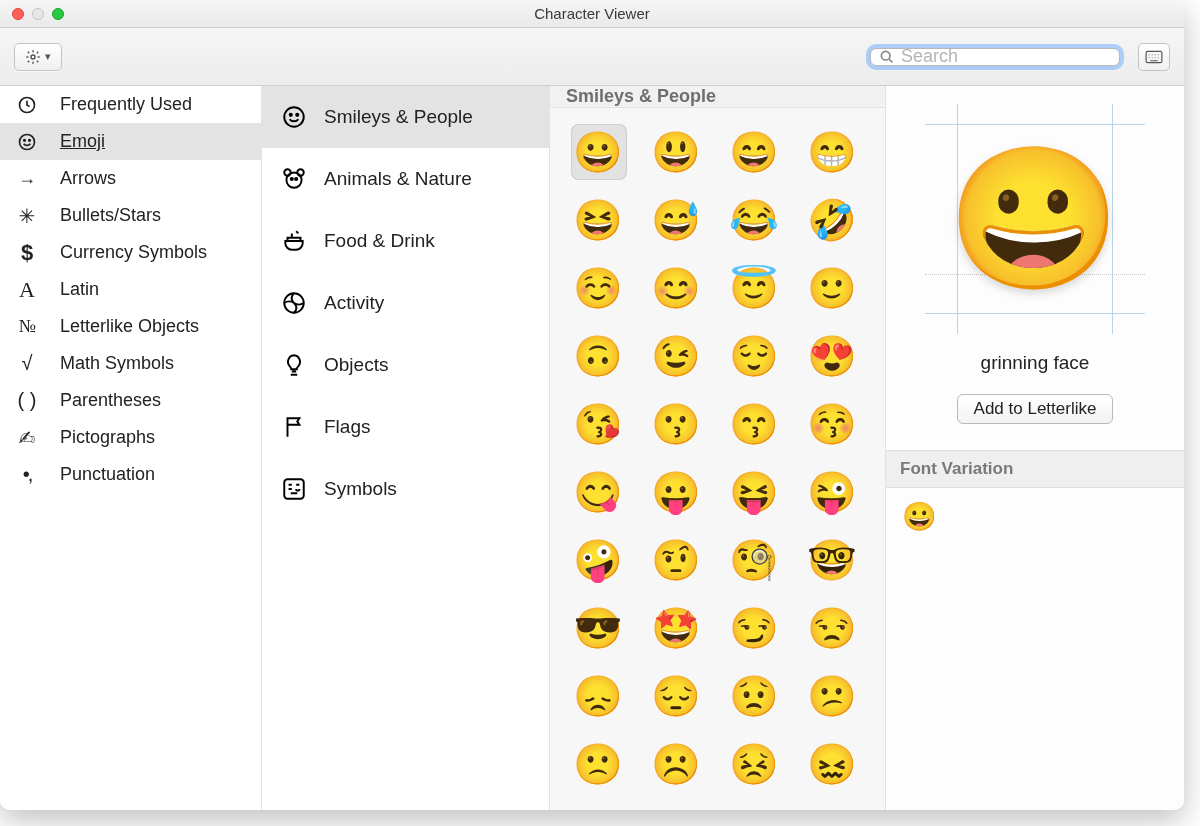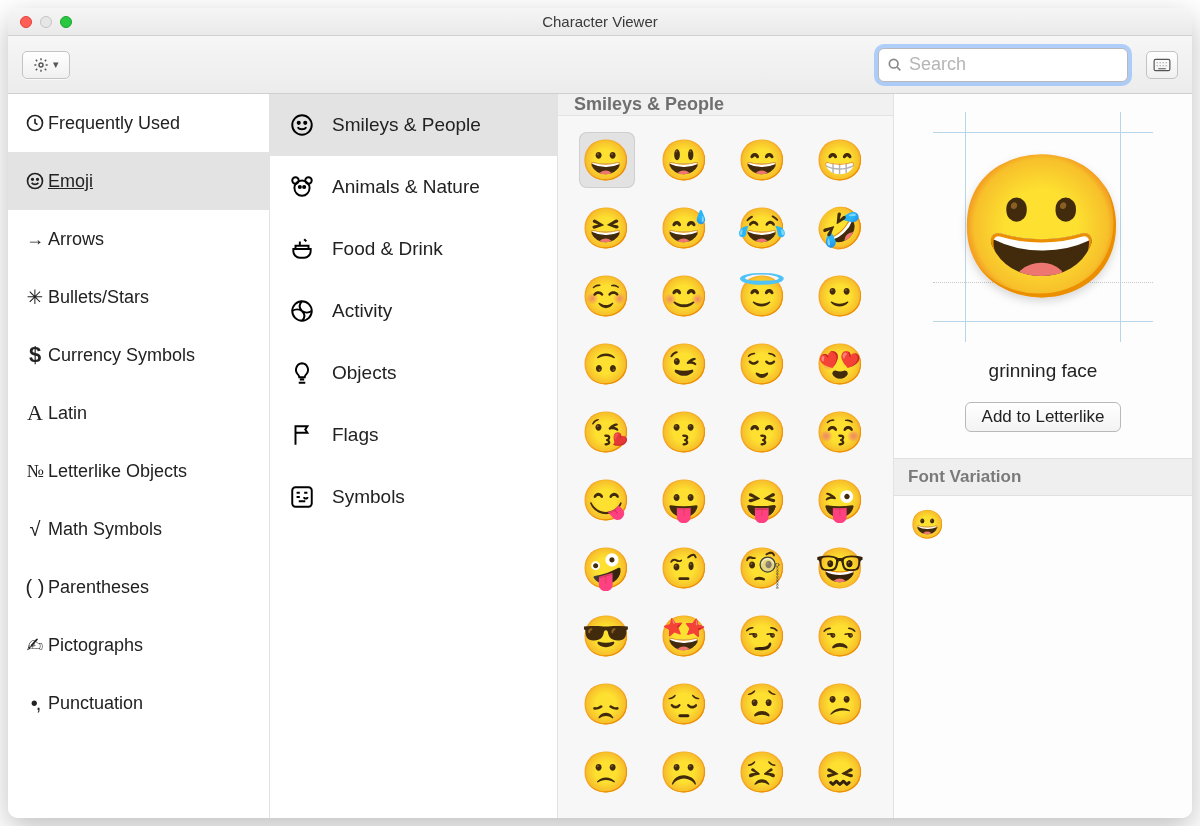--- a/index.html
+++ b/index.html
@@ -6,21 +6,20 @@
 body {
   font-family: -apple-system, BlinkMacSystemFont, "Helvetica Neue", Arial, sans-serif;
   background: #fff;
   width: 1200px;
   height: 826px;
   overflow: hidden;
 }
 .window {
   width: 1184px;
   height: 810px;
-  margin: 8px;
   border-radius: 10px;
   box-shadow: 0 10px 30px rgba(0,0,0,0.25);
   overflow: hidden;
   background: #fff;
   display: flex;
   flex-direction: column;
 }
 .titlebar {
   height: 28px;
   background: linear-gradient(#f6f6f6,#e9e9e9);
@@ -49,21 +48,21 @@
   height:28px; padding:0 10px;
   background: linear-gradient(#ffffff,#f0f0f0);
   border:1px solid #c3c3c3;
   border-radius:5px;
   box-shadow: 0 1px 0 rgba(255,255,255,.7);
   font-size:14px; color:#444;
 }
 .spacer { flex:1; }
 .search-wrap {
   display:flex; align-items:center;
-  width:250px; height:34px;
+  width:250px; height:18px;
   border-radius:6px;
   background:#fff;
   border:1px solid #b8b8b8;
   box-shadow: 0 0 0 4px rgba(90,160,255,.45);
   padding:8px 8px;
 }
 .search-icon { color:#888; margin-right:6px; }
 .search-input {
   border:none; outline:none; flex:1;
   font-size:18px; color:#333;
@@ -77,22 +76,22 @@
   display:inline-flex; align-items:center; justify-content:center;
   margin-left:10px; color:#555;
 }
 .cols { flex:1; display:flex; overflow:hidden; }
 .col { display:flex; flex-direction:column; }
 .col1 { width:262px; background:#fff; border-right:1px solid #e2e2e2;}
 .col2 { width:288px; background:#fff; border-right:1px solid #e2e2e2;}
 .col3 { width:336px; background:#f7f7f7; border-right:1px solid #e2e2e2; overflow:hidden;}
 .col4 { flex:1; background:#fdfdfd; }
 .cat-row {
-  display:flex; align-items:center; gap:2px;
-  height:58px; padding:8px 16px;
+  display:flex; align-items:center; gap:22px;
+  height:37px; padding:8px 16px;
   font-size:18px; color:#222;
   cursor:default; white-space:nowrap;
 }
 .cat-row.sel { background:#e3e3e3;text-decoration:underline; }
 .cat-icon { width:22px; display:inline-flex; align-items:center; justify-content:center; color:#222; font-size:20px;}
 .sub-row {
   display:flex; align-items:center; gap:16px;
   height:62px; padding:0 18px;
   font-size:19px; color:#222;
   cursor:default; white-space:nowrap;

